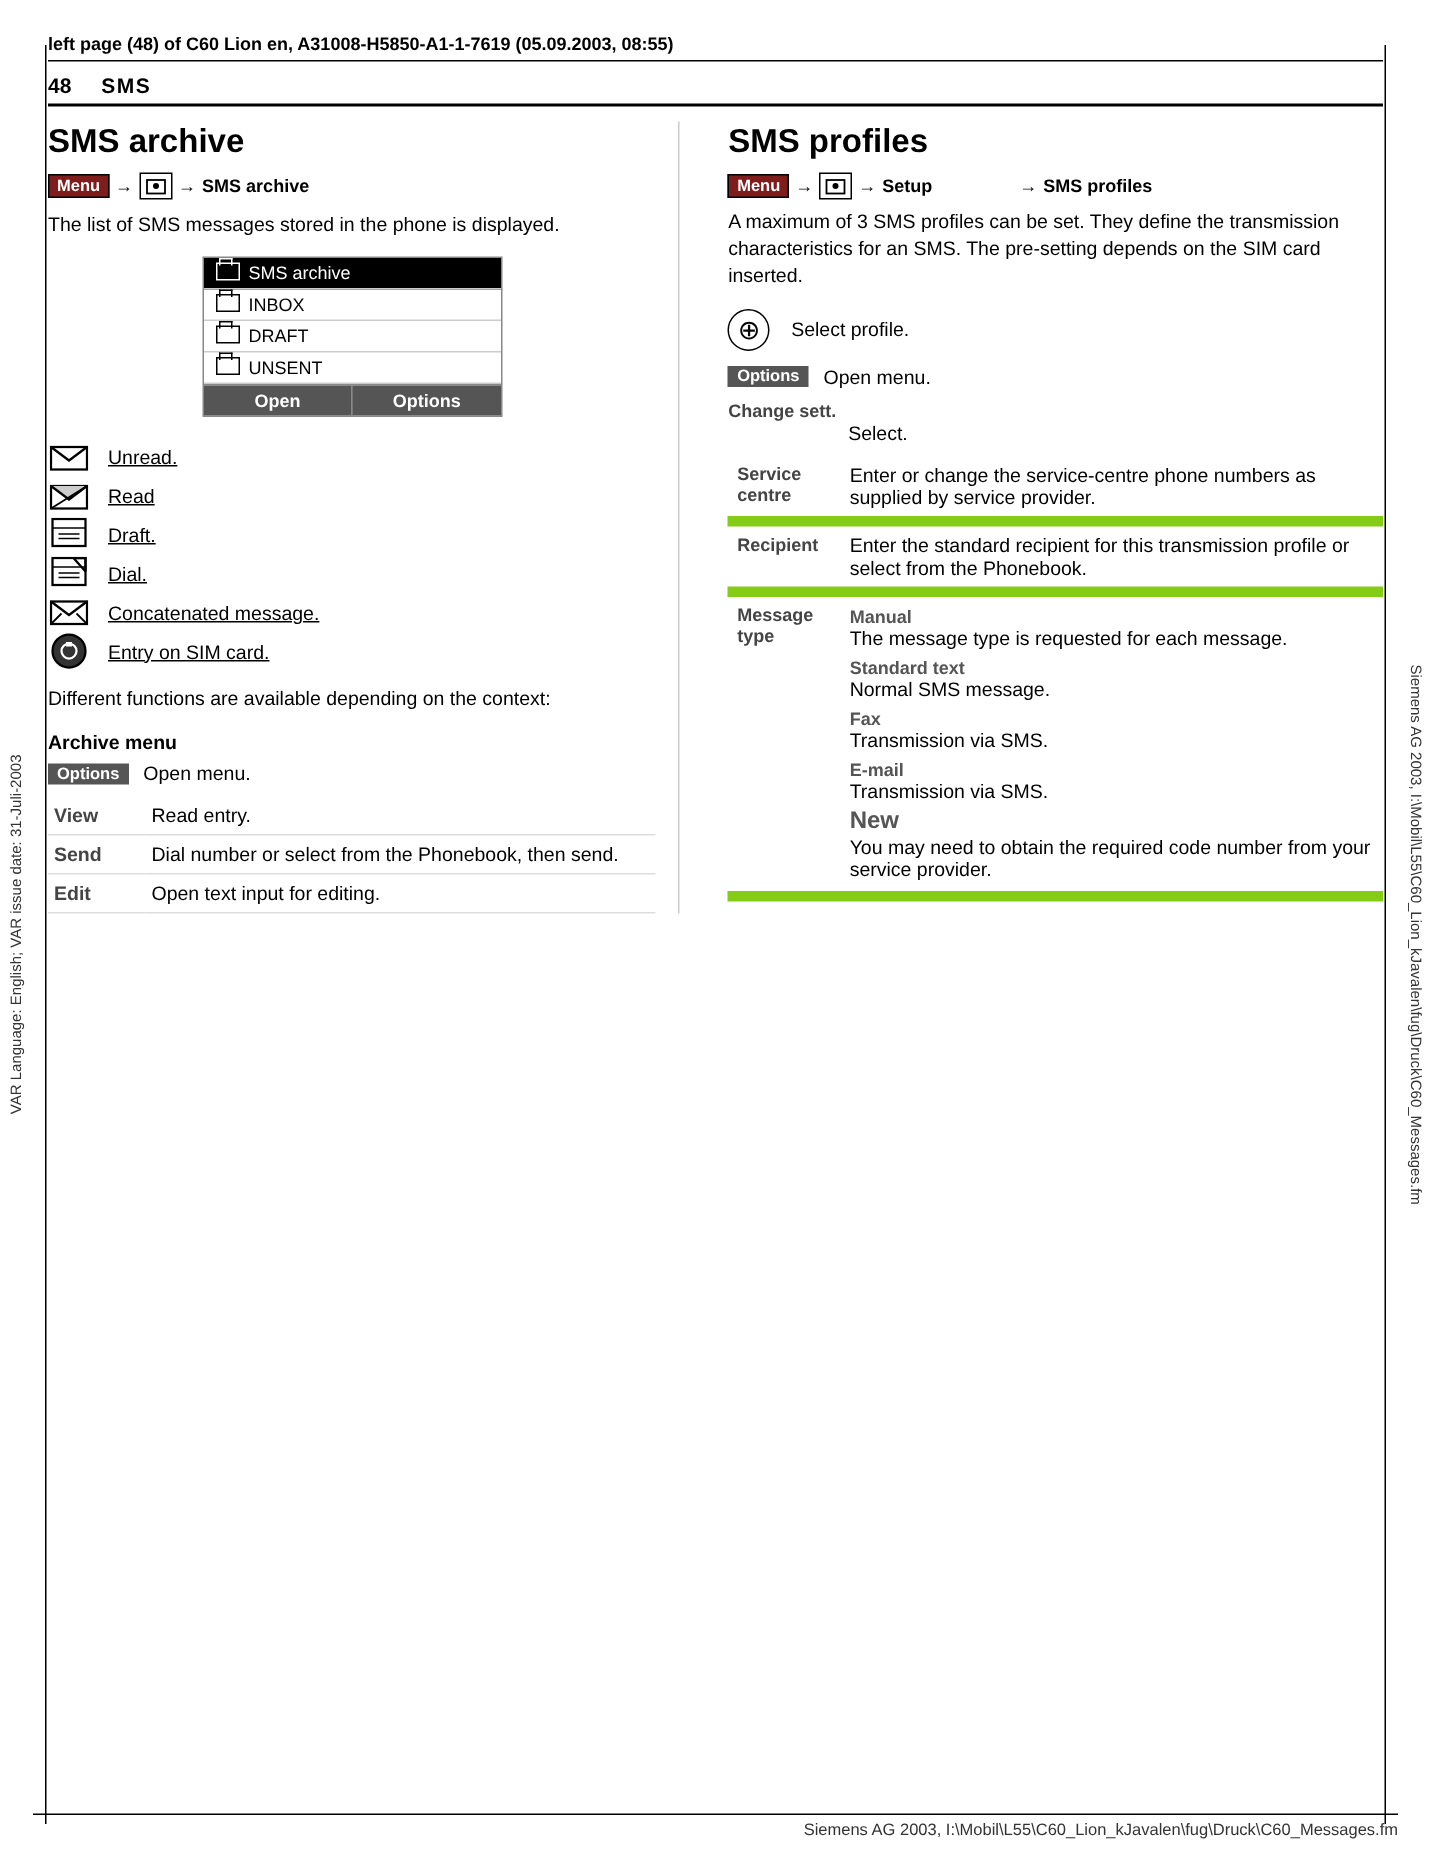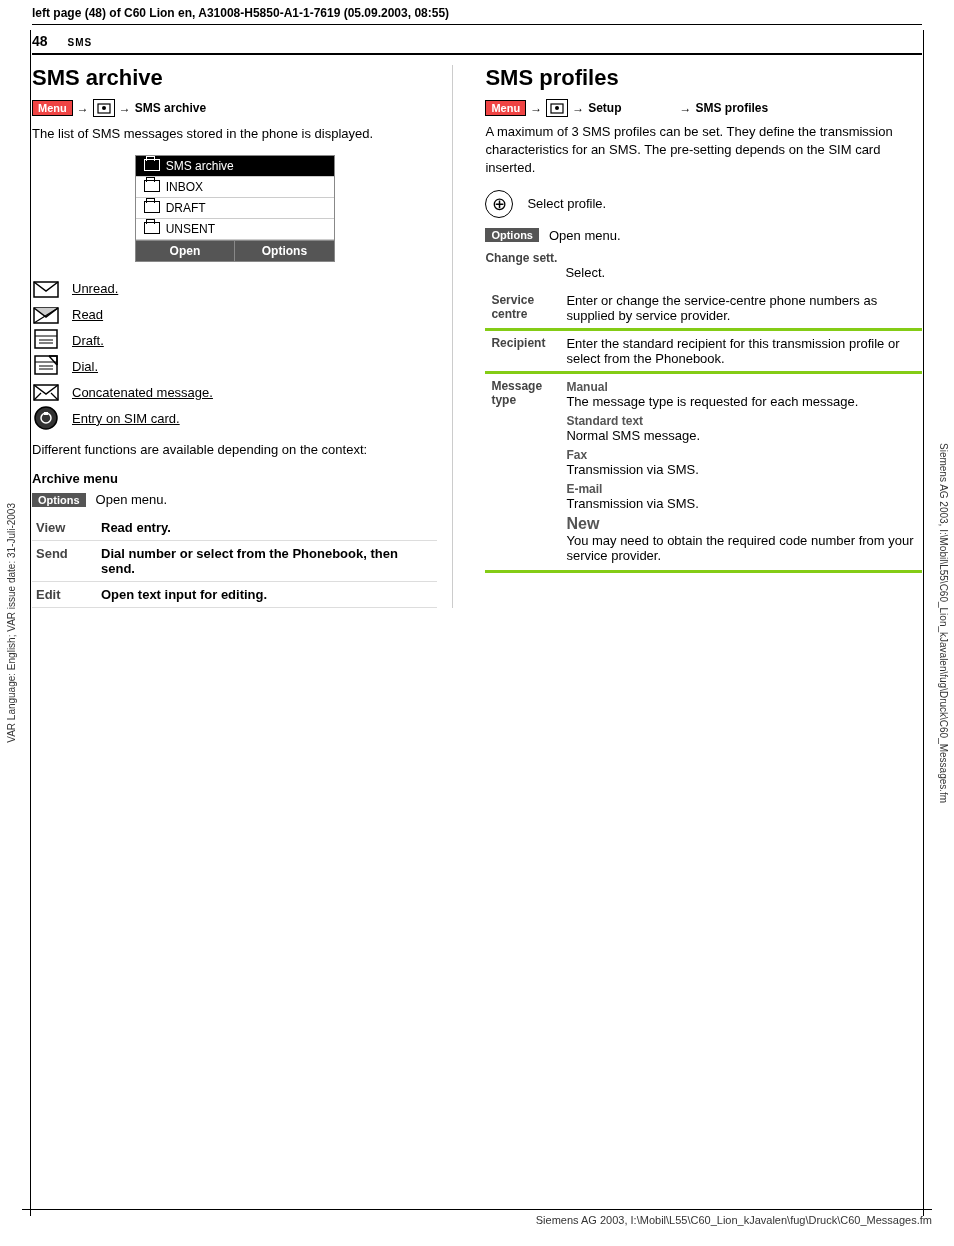--- a/index.html
+++ b/index.html
@@ -49,21 +49,21 @@
       writing-mode: vertical-rl;
       font-size: 10px;
       color: #333;
       white-space: nowrap;
     }
 
     
     .main-wrapper {
       margin-left: 22px;
       margin-right: 22px;
-      padding: 0 10px;
+      padding: 16px 10px;
     }
 
     
     .top-header {
       border-bottom: 1px solid #000;
       padding: 6px 0 4px 0;
       font-size: 12px;
       font-weight: bold;
       color: #000;
     }
@@ -75,21 +75,21 @@
       padding: 8px 0 4px 0;
       border-bottom: 2px solid #000;
     }
     .page-number {
       font-weight: bold;
       font-size: 14px;
       margin-right: 20px;
     }
     .page-title {
       font-weight: bold;
-      font-size: 10px;
+      font-size: 14px;
       letter-spacing: 1px;
     }
 
     
     .two-col {
       display: flex;
       gap: 12px;
       padding-top: 10px;
     }
 
@@ -114,21 +114,21 @@
     
     .nav-path {
       display: flex;
       align-items: center;
       gap: 4px;
       margin-bottom: 8px;
       font-size: 12px;
     }
 
     .nav-btn {
-      background: #ef4444;
+      background: #7f1d1d;
       color: #fff;
       padding: 1px 5px;
       font-size: 11px;
       font-weight: bold;
       border: 1px solid #000;
     }
 
     .nav-arrow {
       font-size: 12px;
       font-weight: bold;
@@ -249,21 +249,20 @@
     .desc-table {
       width: 100%;
       border-collapse: collapse;
       font-size: 13px;
       margin-top: 6px;
     }
 
     .desc-table tr td {
       padding: 5px 4px;
       vertical-align: top;
-      font-weight: bold;
     }
 
     .desc-table tr td:first-child {
       font-weight: bold;
       width: 65px;
       white-space: nowrap;
       color: #444;
     }
 
     .desc-table tr {
@@ -287,21 +286,21 @@
       font-size: 13px;
       margin-top: 8px;
     }
 
     .profile-table td {
       padding: 5px 6px;
       vertical-align: top;
     }
 
     .profile-table tr {
-      border-bottom: 3px solid #84cc16;
+      border-bottom: 7px solid #84cc16;
     }
 
     .profile-table .label-col {
       font-weight: bold;
       color: #444;
       font-size: 12px;
       width: 75px;
     }
 
     .profile-table .sub-label {

